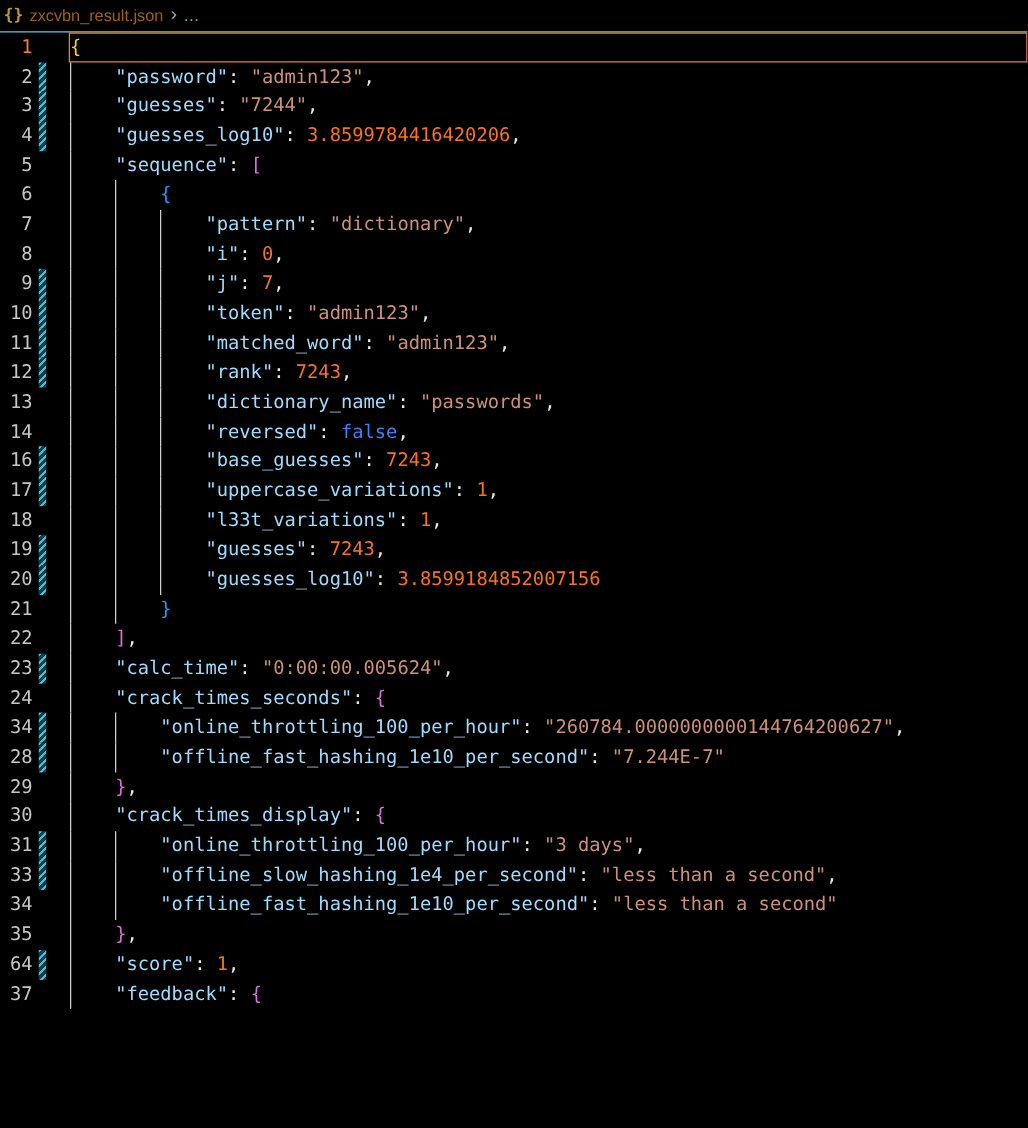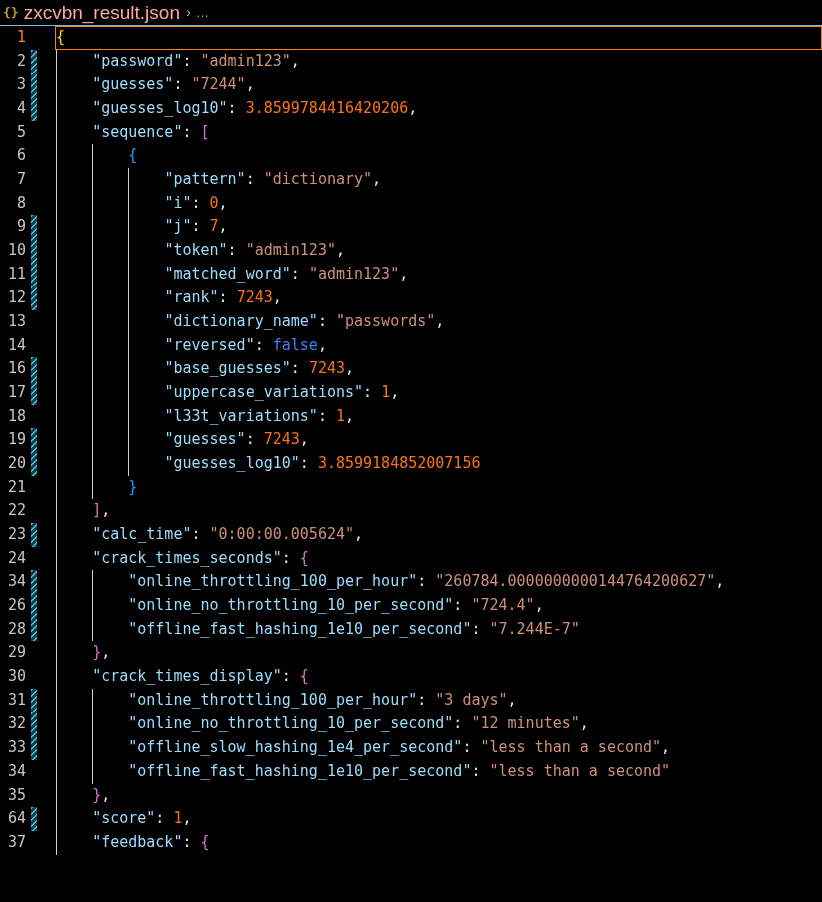--- a/index.html
+++ b/index.html
@@ -6,21 +6,21 @@
   body{
     width:822px;height:902px;overflow:hidden;background:#000000;
     font-family:"DejaVu Sans Mono",monospace;
   }
   
   .breadcrumbs{
     height:25px;border-bottom:1px solid #6fc3df;display:flex;align-items:center;
     padding-left:3px;background:#000000;
   }
   .crumb-icon{color:#c2982f;font-family:"DejaVu Sans Mono",monospace;font-size:13px;font-weight:bold;margin-right:5px;}
-  .crumb-file{color:#fca5a5;font-family:"Liberation Sans",sans-serif;font-size:19px;}
+  .crumb-file{color:#a16207;font-family:"Liberation Sans",sans-serif;font-size:13px;}
   .crumb-sep{color:#a8a8a8;font-family:"Liberation Sans",sans-serif;font-size:15px;margin:0 5px 2px 6px;}
   .crumb-more{color:#a8a8a8;font-family:"Liberation Sans",sans-serif;font-size:13px;letter-spacing:1px;}
   
   #lines{position:relative;}
   .line{position:relative;height:23.676px;line-height:23.676px;font-size:15px;}
   .ln{
     position:absolute;left:0;top:0;width:26px;text-align:right;
     color:#c6c6c6;font-size:15px;
   }
   .line.active .ln{color:#f38518;}
@@ -209,27 +209,20 @@
       <span class="code"><span class="tk-pun">    </span><span class="tk-key">"crack_times_seconds"</span><span class="tk-pun">: </span><span class="tk-b1">{</span></span>
     </div>
     <div class="line">
       <span class="ln">34</span>
       <span class="marker"></span>
       <span class="guide" style="left: 56px;"></span>
       <span class="guide" style="left: 92.0936px;"></span>
       <span class="code"><span class="tk-pun">        </span><span class="tk-key">"online_throttling_100_per_hour"</span><span class="tk-pun">: </span><span class="tk-str">"260784.0000000000144764200627"</span><span class="tk-pun">,</span></span>
     </div>
     <div class="line">
-      <span class="ln">26</span>
-      <span class="marker"></span>
-      <span class="guide" style="left: 56px;"></span>
-      <span class="guide" style="left: 92.0936px;"></span>
-      <span class="code"><span class="tk-pun">        </span><span class="tk-key">"online_no_throttling_10_per_second"</span><span class="tk-pun">: </span><span class="tk-str">"724.4"</span><span class="tk-pun">,</span></span>
-    </div>
-    <div class="line">
       <span class="ln">28</span>
       <span class="marker"></span>
       <span class="guide" style="left: 56px;"></span>
       <span class="guide" style="left: 92.0936px;"></span>
       <span class="code"><span class="tk-pun">        </span><span class="tk-key">"offline_fast_hashing_1e10_per_second"</span><span class="tk-pun">: </span><span class="tk-str">"7.244E-7"</span></span>
     </div>
     <div class="line">
       <span class="ln">29</span>
       <span class="guide" style="left: 56px;"></span>
       <span class="code"><span class="tk-pun">    </span><span class="tk-b1">}</span><span class="tk-pun">,</span></span>
@@ -238,27 +231,20 @@
       <span class="ln">30</span>
       <span class="guide" style="left: 56px;"></span>
       <span class="code"><span class="tk-pun">    </span><span class="tk-key">"crack_times_display"</span><span class="tk-pun">: </span><span class="tk-b1">{</span></span>
     </div>
     <div class="line">
       <span class="ln">31</span>
       <span class="marker"></span>
       <span class="guide" style="left: 56px;"></span>
       <span class="guide" style="left: 92.0936px;"></span>
       <span class="code"><span class="tk-pun">        </span><span class="tk-key">"online_throttling_100_per_hour"</span><span class="tk-pun">: </span><span class="tk-str">"3 days"</span><span class="tk-pun">,</span></span>
-    </div>
-    <div class="line">
-      <span class="ln">32</span>
-      <span class="marker"></span>
-      <span class="guide" style="left: 56px;"></span>
-      <span class="guide" style="left: 92.0936px;"></span>
-      <span class="code"><span class="tk-pun">        </span><span class="tk-key">"online_no_throttling_10_per_second"</span><span class="tk-pun">: </span><span class="tk-str">"12 minutes"</span><span class="tk-pun">,</span></span>
     </div>
     <div class="line">
       <span class="ln">33</span>
       <span class="marker"></span>
       <span class="guide" style="left: 56px;"></span>
       <span class="guide" style="left: 92.0936px;"></span>
       <span class="code"><span class="tk-pun">        </span><span class="tk-key">"offline_slow_hashing_1e4_per_second"</span><span class="tk-pun">: </span><span class="tk-str">"less than a second"</span><span class="tk-pun">,</span></span>
     </div>
     <div class="line">
       <span class="ln">34</span>

